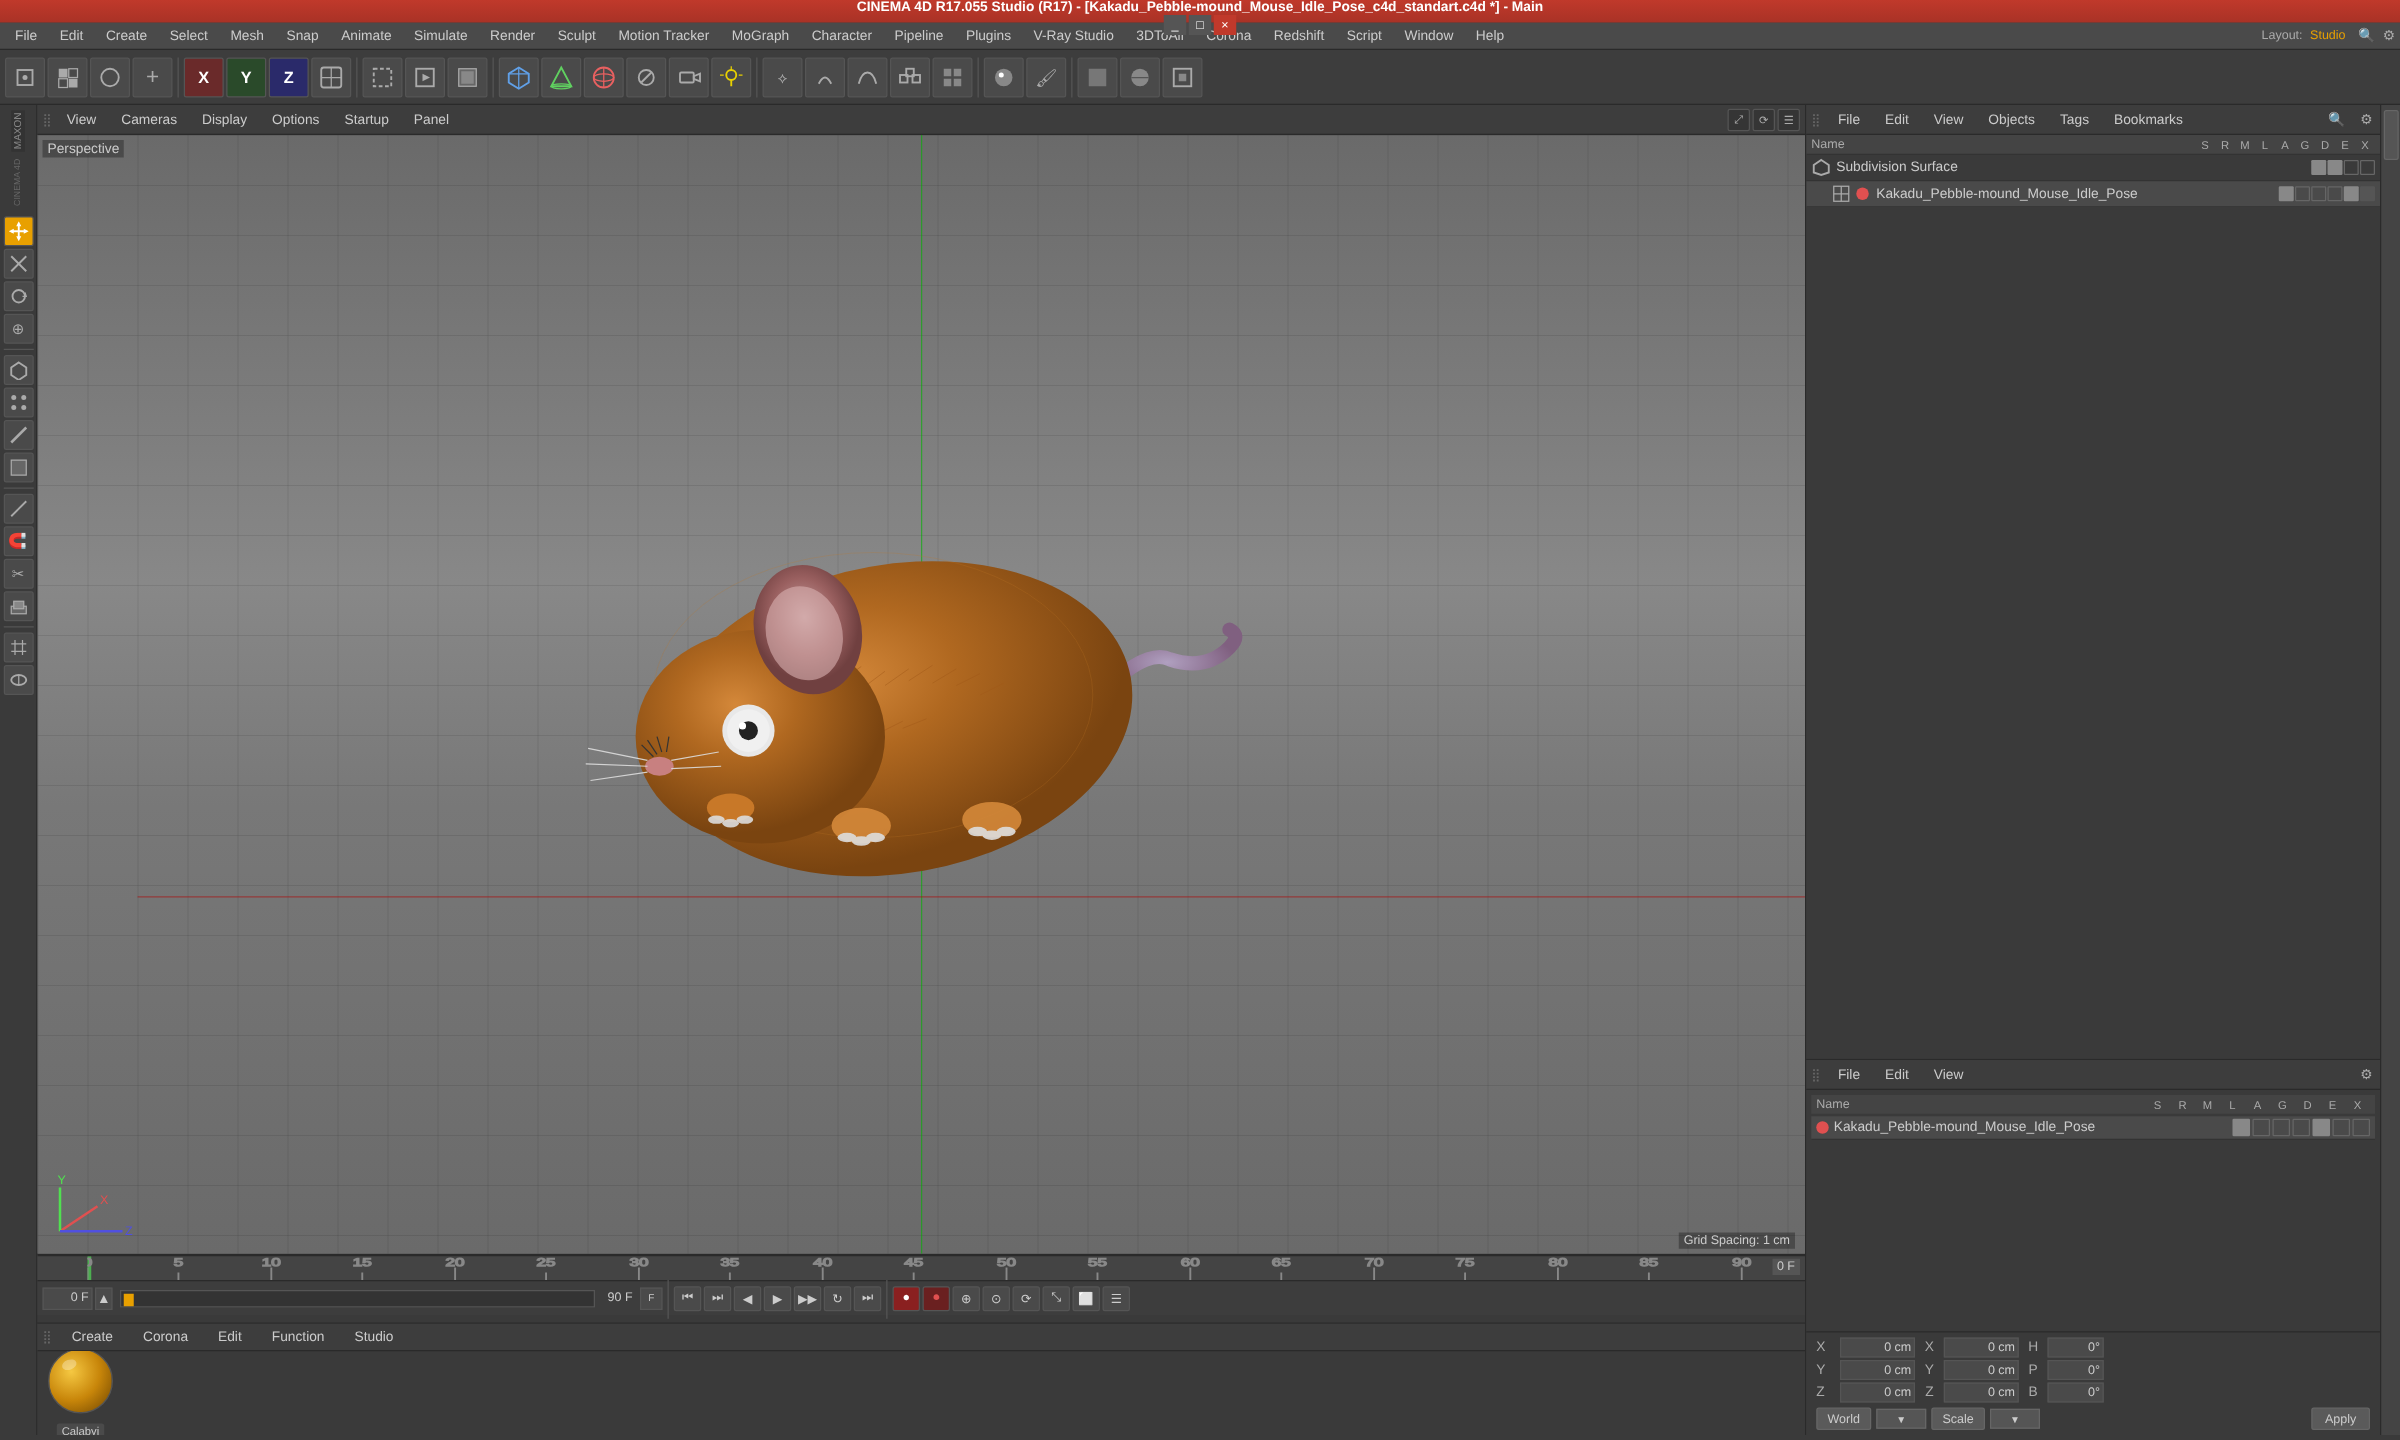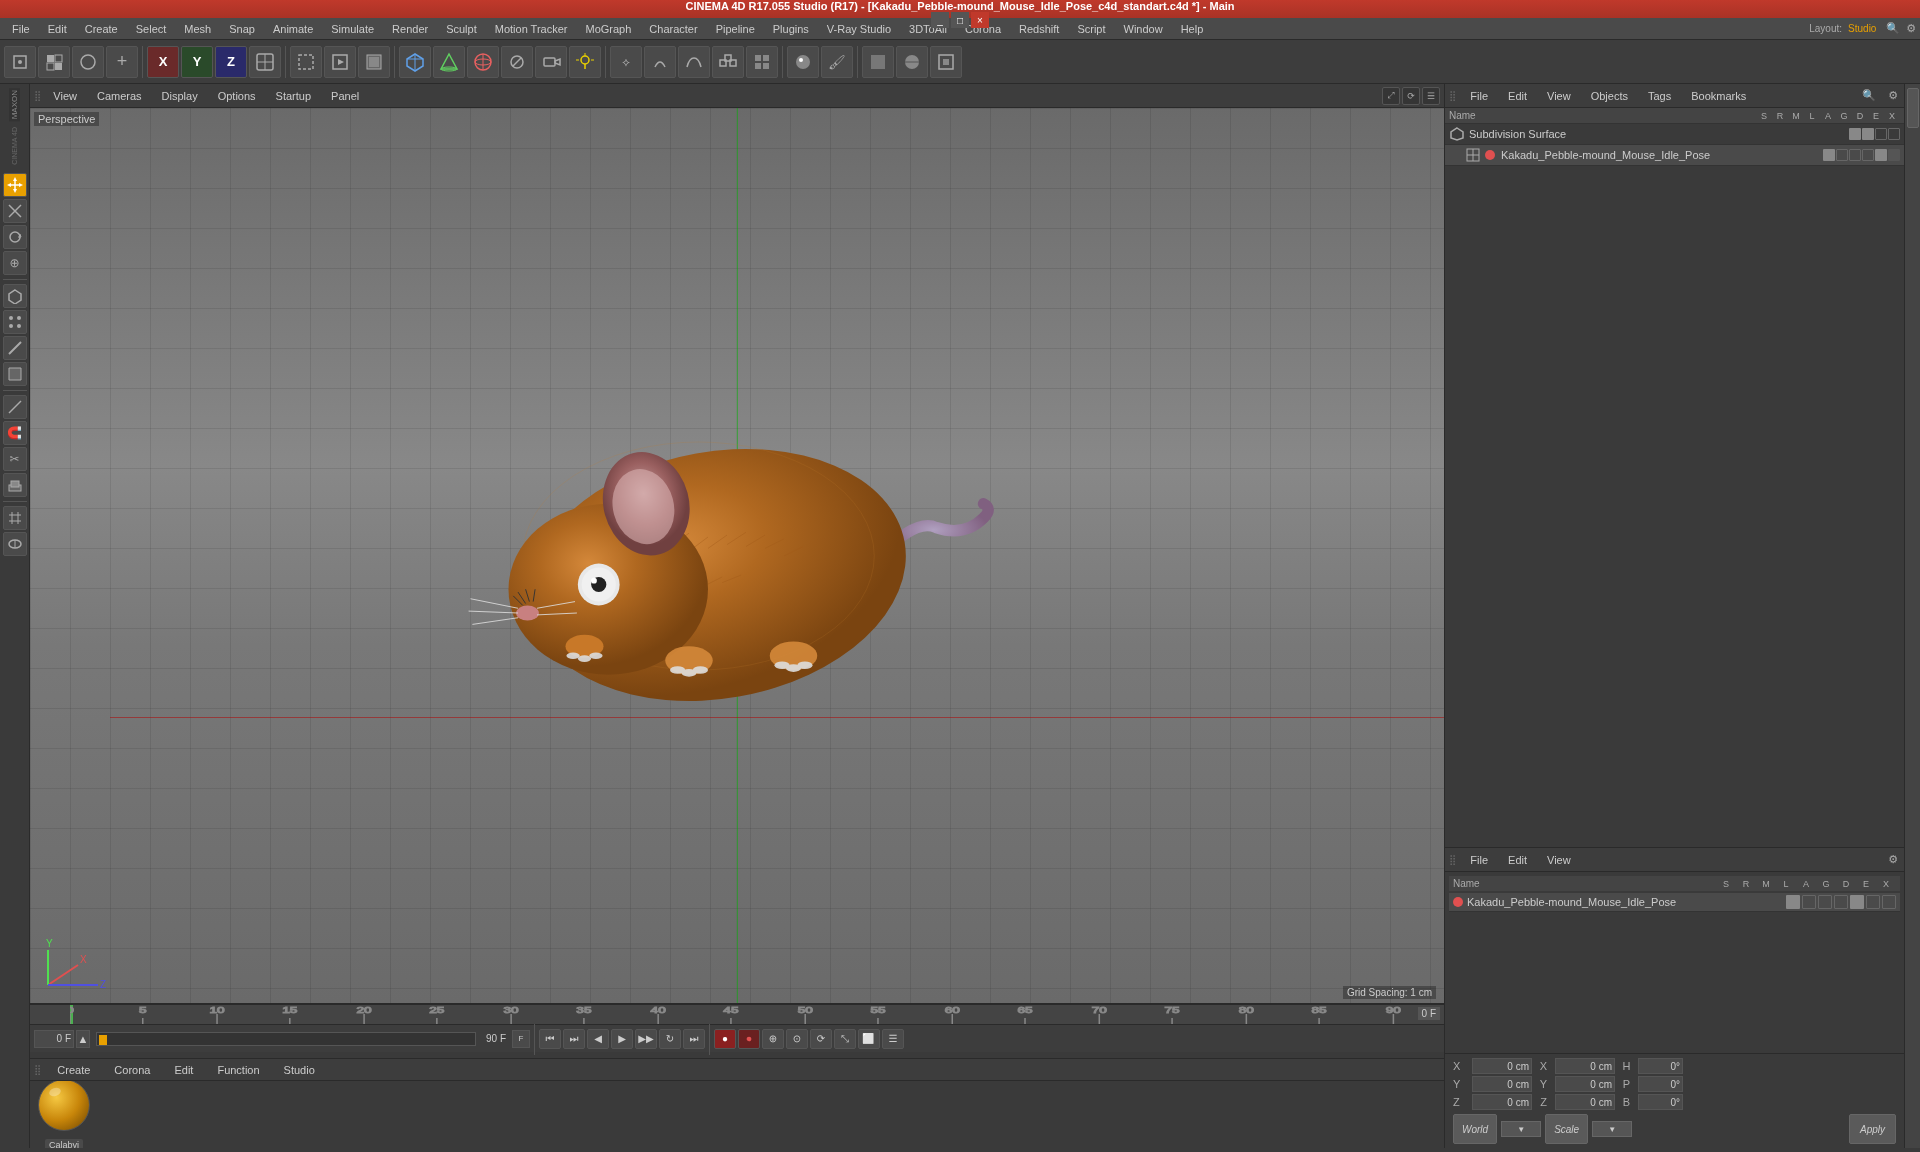--- a/index.html
+++ b/index.html
@@ -389,24 +389,23 @@
     }
 
     .transform-btn {
       padding: 2px 8px;
       background: #5a5a5a;
       border: 1px solid #666;
       color: #ccc;
       font-size: 10px;
       cursor: pointer;
       border-radius: 2px;
-      height: 30px;
-      display: flex;
-      align-items: center;
-      font-style: italic;
+      height: 18px;
+      display: flex;
+      align-items: center;
     }
     .transform-btn.apply-btn {
       background: #5a5a5a;
       padding: 2px 10px;
     }
     .vp-nav-btn {
       width: 18px;
       height: 18px;
       background: rgba(50,50,50,0.7);
       border: 1px solid #555;

